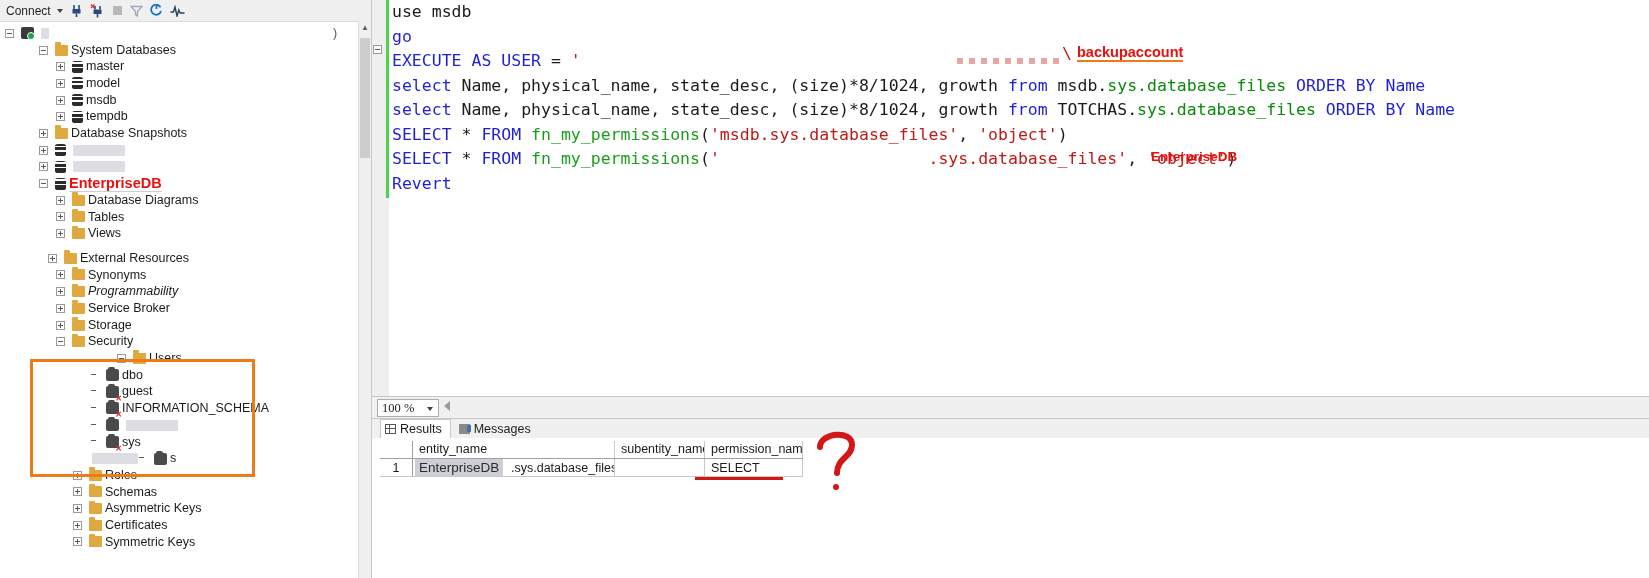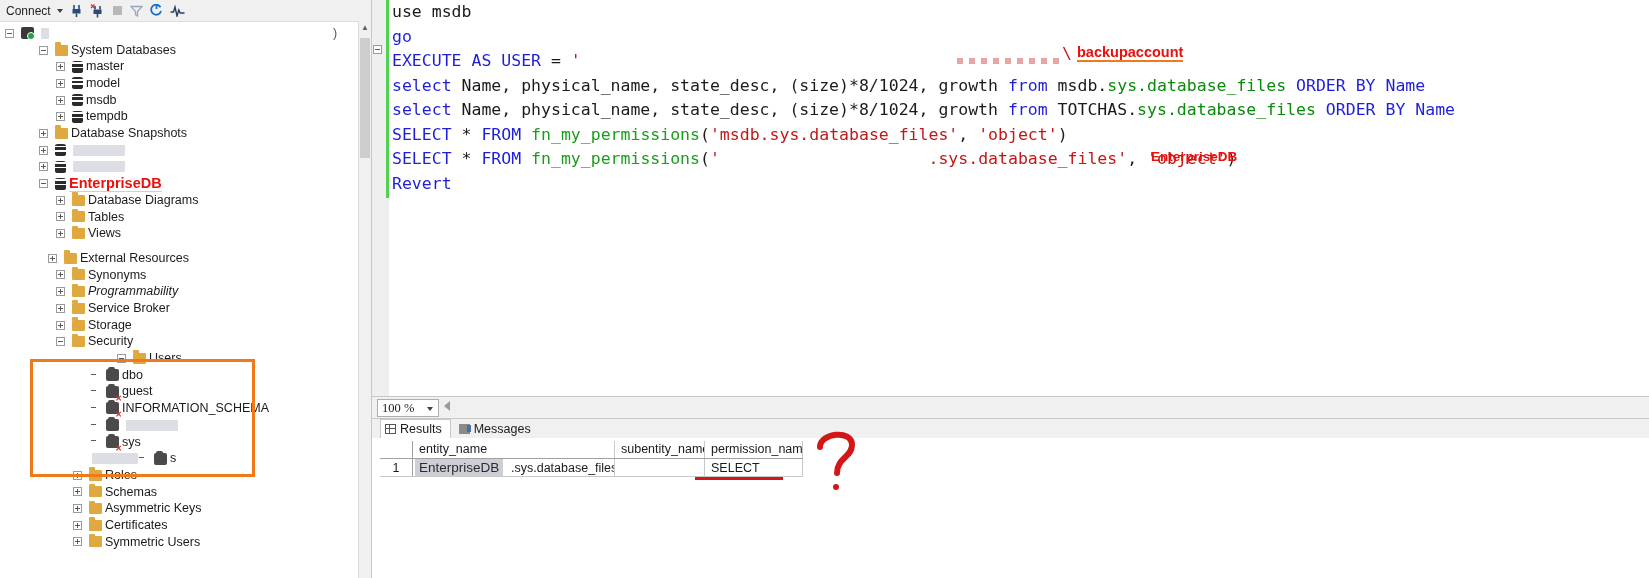--- a/index.html
+++ b/index.html
@@ -374,21 +374,21 @@
           <span class="tlabel">Asymmetric Keys</span>
         </div>
         <div class="trow" style="padding-left: 73px;">
           <span class="exp plus"></span>
           <span class="i-folder" style="margin-left: 4px;"></span>
           <span class="tlabel">Certificates</span>
         </div>
         <div class="trow" style="padding-left: 73px;">
           <span class="exp plus"></span>
           <span class="i-folder" style="margin-left: 4px;"></span>
-          <span class="tlabel">Symmetric Users</span>
+          <span class="tlabel">Symmetric Keys</span>
         </div>
       </div>
 
     <div class="hl-box" style="left:30px; top:359px; width:225px; height:118px;"></div>
 
     <div id="oe-scrollbar"></div>
     <div id="oe-scroll-up">▲</div>
     <div id="oe-scroll-thumb"></div>
     <div style="position:absolute; left:333px; top:26px; font-size:12.5px; color:#555;">)</div>
   </div>

